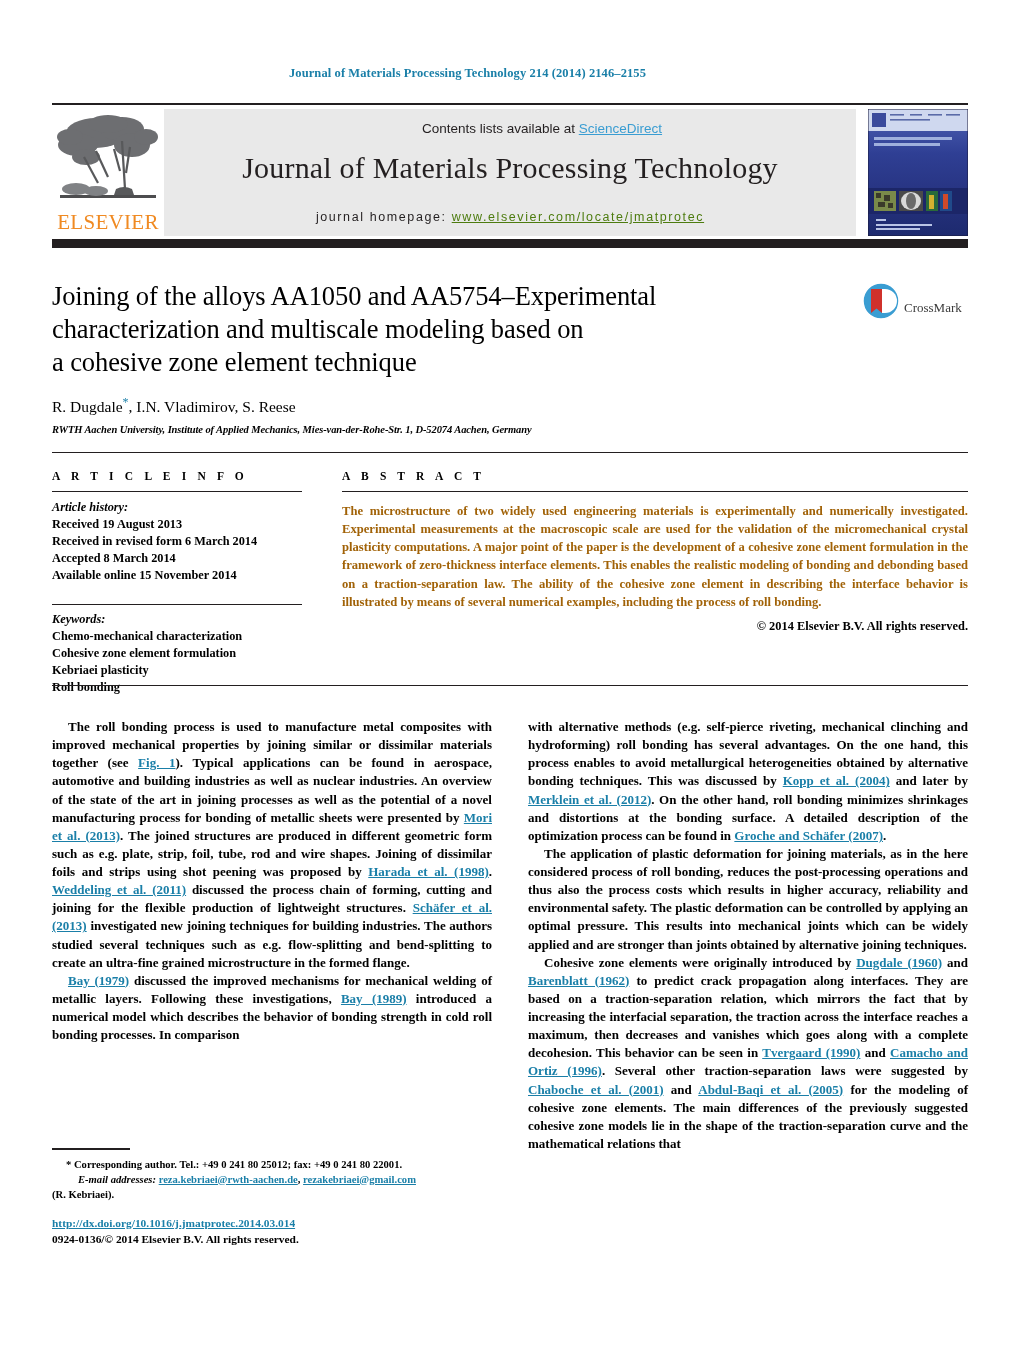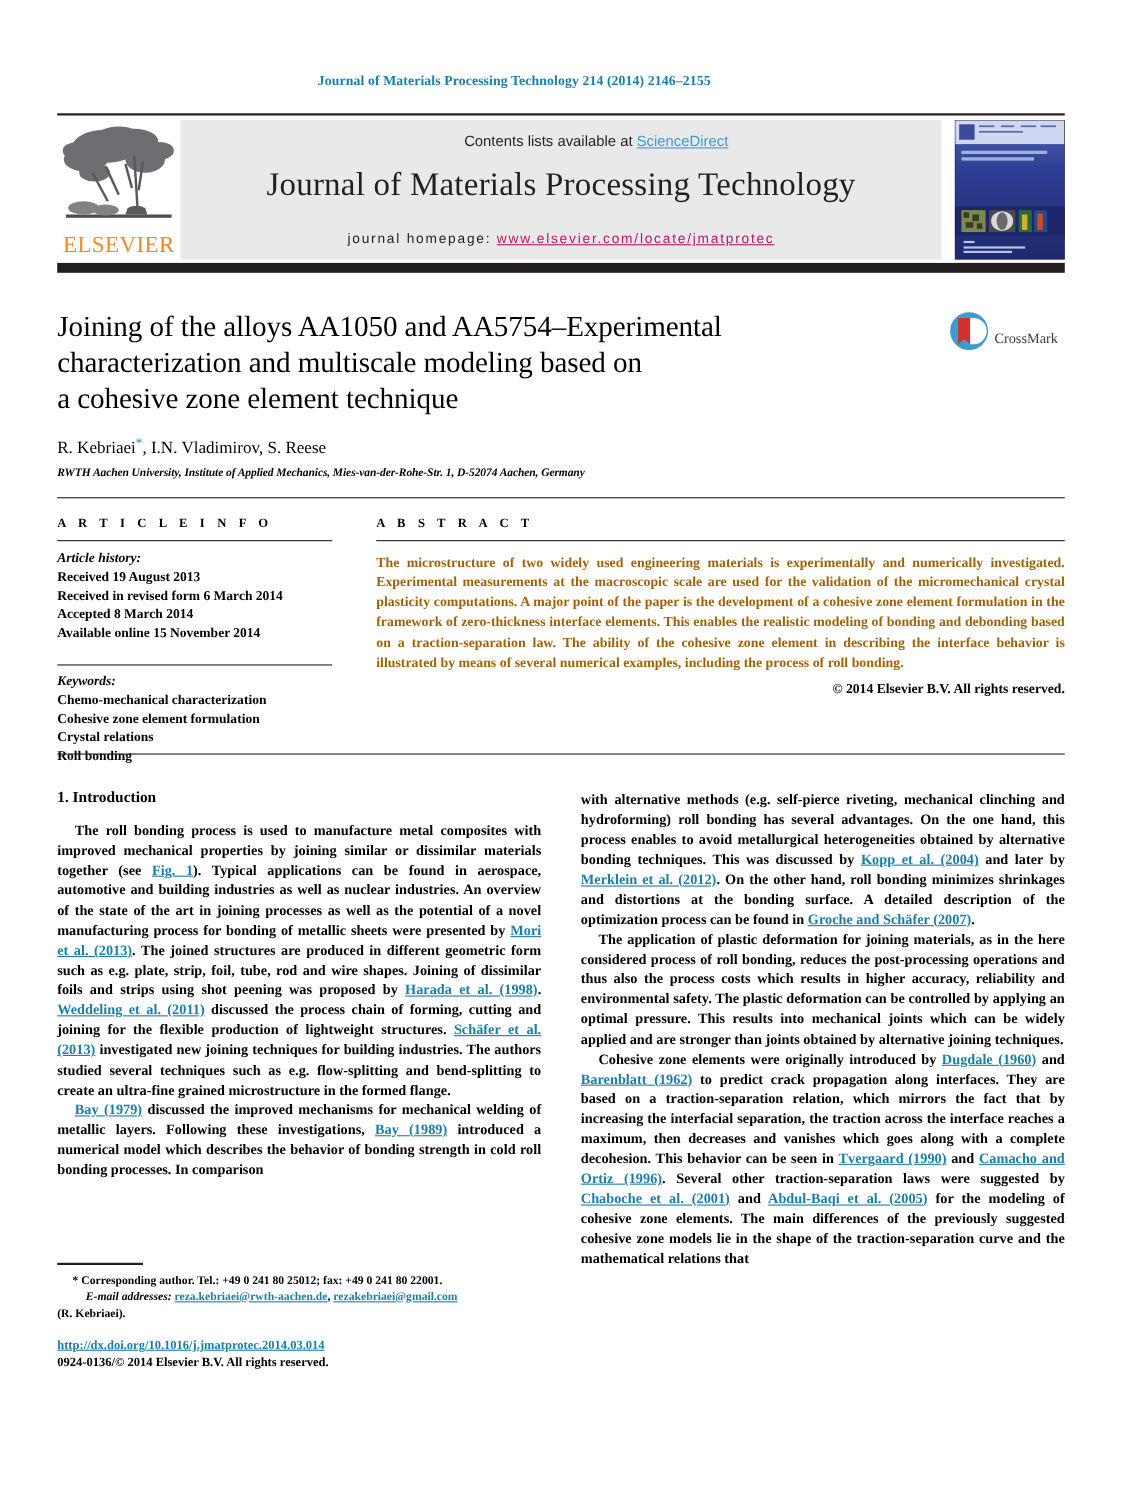--- a/index.html
+++ b/index.html
@@ -102,21 +102,21 @@
   .homepage-line {
     position: absolute;
     left: 0; bottom: 12px;
     width: 100%;
     text-align: center;
     font-family: "Liberation Sans", sans-serif;
     font-size: 12.5px;
     color: #231f20;
     letter-spacing: 1.6px;
   }
-  .homepage-url { color: #be185d; }
+  .homepage-url { color: #4d7c0f; }
 
   .cover-thumb {
     flex: 0 0 100px;
     width: 100px;
     margin-left: 12px;
     position: relative;
   }
   .cover-canvas {
     position: absolute;
     left: 0; top: 0;
@@ -419,21 +419,21 @@
 
   <div class="black-rule"></div>
 
   <div class="title-block">
     <h1 class="article-title">
       <span>Joining of the alloys AA1050 and AA5754–Experimental</span><br>
       <span>characterization and multiscale modeling based on</span><br>
       <span>a cohesive zone element technique</span>
     </h1>
     <div class="authors">
-      <span>R. Kebriaei</span><span class="corr-star">*</span><span>, I.N. Vladimirov, S. Reese</span>
+      <span>R. Dugdale</span><span class="corr-star">*</span><span>, I.N. Vladimirov, S. Reese</span>
     </div>
     <div class="affiliation">RWTH Aachen University, Institute of Applied Mechanics, Mies-van-der-Rohe-Str. 1, D-52074 Aachen, Germany</div>
   </div>
 
   <div class="crossmark">
     <svg class="cm-badge" width="38" height="38" viewBox="0 0 38 38">
       <circle cx="19" cy="19" r="18" fill="#3a9dd2"></circle>
       <path d="M9 7 h11 v24 l-5.5 -4.5 L9 31 z" fill="#d0312b"></path>
       <path d="M20 7 h3 a9 9 0 0 1 0 24 h-3 z" fill="#ffffff"></path>
       <circle cx="19" cy="19" r="18" fill="none" stroke="#ffffff" stroke-width="1.5"></circle>
@@ -452,42 +452,38 @@
       <div>Received in revised form 6 March 2014</div>
       <div>Accepted 8 March 2014</div>
       <div>Available online 15 November 2014</div>
     </div>
     <div class="kw-block">
       <div class="hr-thin"></div>
       <div class="info-group" style="margin-top:0;">
         <div class="info-head">Keywords:</div>
         <div>Chemo-mechanical characterization</div>
         <div>Cohesive zone element formulation</div>
-        <div>Crystal relations</div>
+        <div>Kebriaei plasticity</div>
         <div>Roll bonding</div>
       </div>
     </div>
   </div>
 
   <div class="abstract-col">
     <div class="sec-caps">A B S T R A C T</div>
     <div class="hr-thin"></div>
     <div class="abstract-text">The microstructure of two widely used engineering materials is experimentally and numerically investigated. Experimental measurements at the macroscopic scale are used for the validation of the micromechanical crystal plasticity computations. A major point of the paper is the development of a cohesive zone element formulation in the framework of zero-thickness interface elements. This enables the realistic modeling of bonding and debonding based on a traction-separation law. The ability of the cohesive zone element in describing the interface behavior is illustrated by means of several numerical examples, including the process of roll bonding.</div>
     <div class="copyright-line">© 2014 Elsevier B.V. All rights reserved.</div>
   </div>
 
   <div class="band-rule-bottom"></div>
 
   <div class="body-cols">
 
     <div class="col col-left">
-      <div class="sec-title">
-        <span>1.</span>
-        <span>Introduction</span>
-      </div>
 
       <p class="body"><span>The roll bonding process is used to manufacture metal composites with improved mechanical properties by joining similar or dissimilar materials together (see </span><a class="ref" href="#">Fig. 1</a><span>). Typical applications can be found in aerospace, automotive and building industries as well as nuclear industries. An overview of the state of the art in joining processes as well as the potential of a novel manufacturing process for bonding of metallic sheets were presented by </span><a class="ref" href="#">Mori et al. (2013)</a><span>. The joined structures are produced in different geometric form such as e.g. plate, strip, foil, tube, rod and wire shapes. Joining of dissimilar foils and strips using shot peening was proposed by </span><a class="ref" href="#">Harada et al. (1998)</a><span>. </span><a class="ref" href="#">Weddeling et al. (2011)</a><span> discussed the process chain of forming, cutting and joining for the flexible production of lightweight structures. </span><a class="ref" href="#">Schäfer et al. (2013)</a><span> investigated new joining techniques for building industries. The authors studied several techniques such as e.g. flow-splitting and bend-splitting to create an ultra-fine grained microstructure in the formed flange.</span></p>
 
       <p class="body"><a class="ref" href="#">Bay (1979)</a><span> discussed the improved mechanisms for mechanical welding of metallic layers. Following these investigations, </span><a class="ref" href="#">Bay (1989)</a><span> introduced a numerical model which describes the behavior of bonding strength in cold roll bonding processes. In comparison</span></p>
     </div>
 
     <div class="col col-right">
       <p class="body noindent"><span>with alternative methods (e.g. self-pierce riveting, mechanical clinching and hydroforming) roll bonding has several advantages. On the one hand, this process enables to avoid metallurgical heterogeneities obtained by alternative bonding techniques. This was discussed by </span><a class="ref" href="#">Kopp et al. (2004)</a><span> and later by </span><a class="ref" href="#">Merklein et al. (2012)</a><span>. On the other hand, roll bonding minimizes shrinkages and distortions at the bonding surface. A detailed description of the optimization process can be found in </span><a class="ref" href="#">Groche and Schäfer (2007)</a><span>.</span></p>
 
       <p class="body">The application of plastic deformation for joining materials, as in the here considered process of roll bonding, reduces the post-processing operations and thus also the process costs which results in higher accuracy, reliability and environmental safety. The plastic deformation can be controlled by applying an optimal pressure. This results into mechanical joints which can be widely applied and are stronger than joints obtained by alternative joining techniques.</p>

